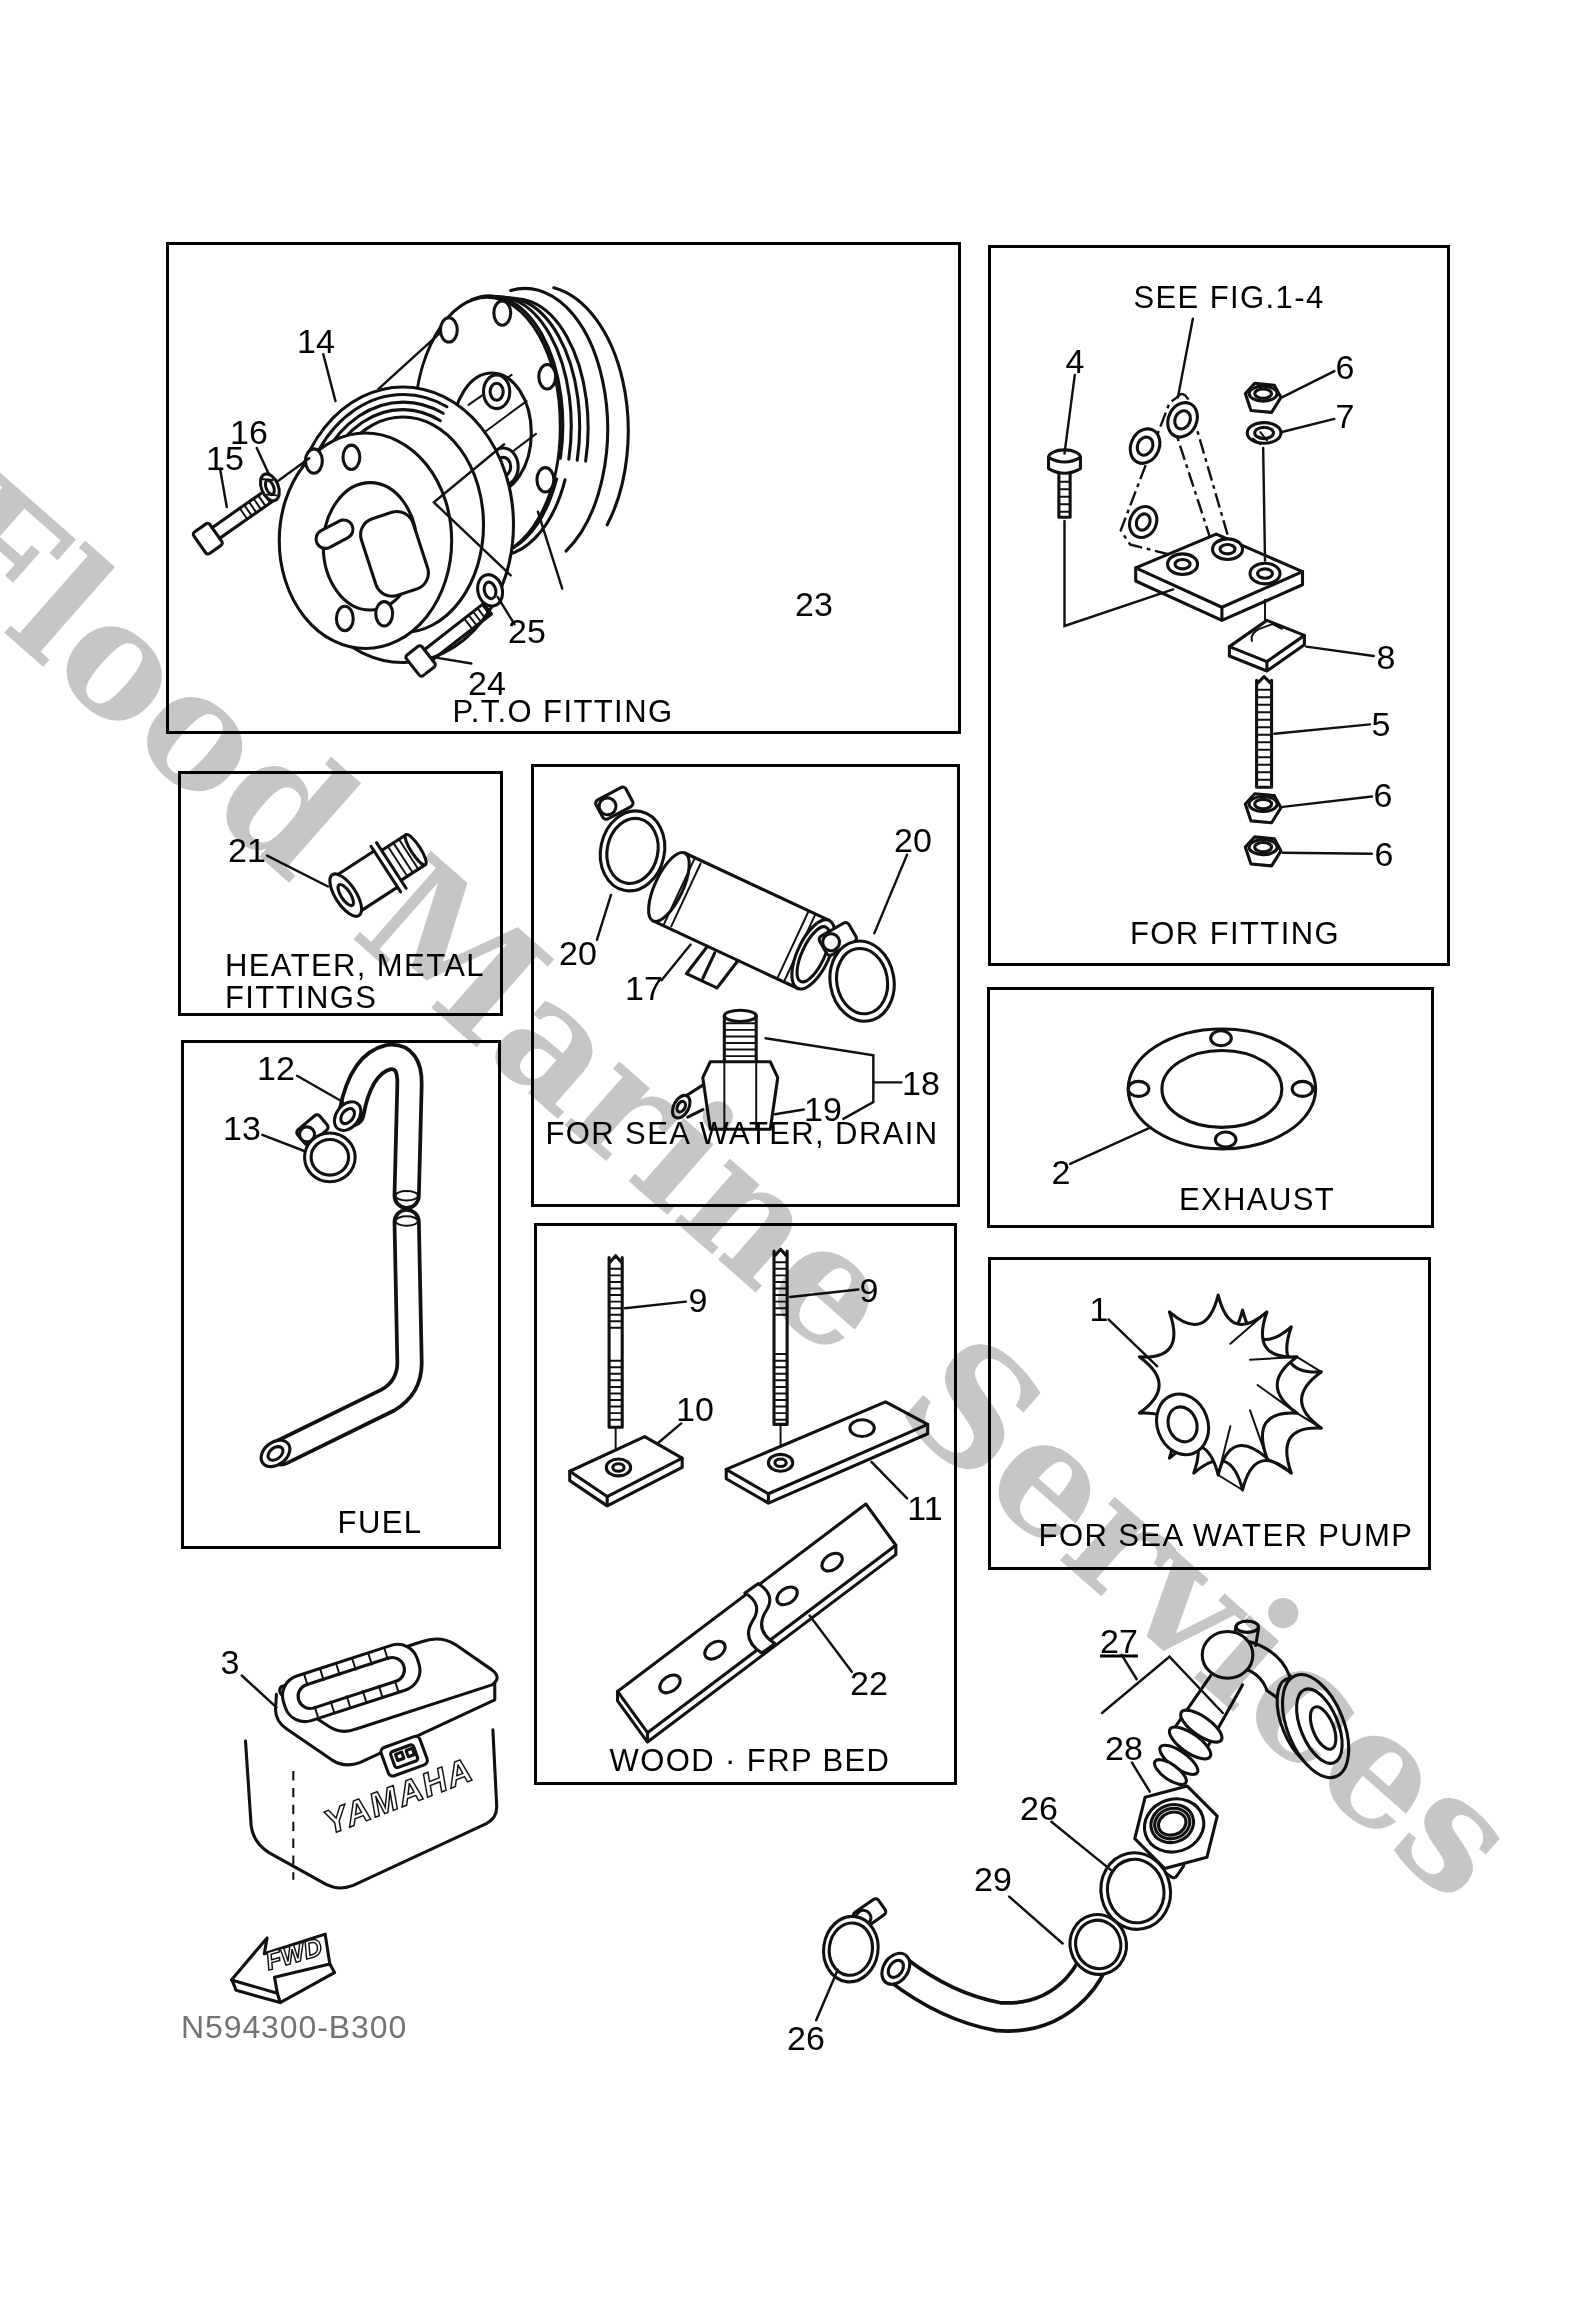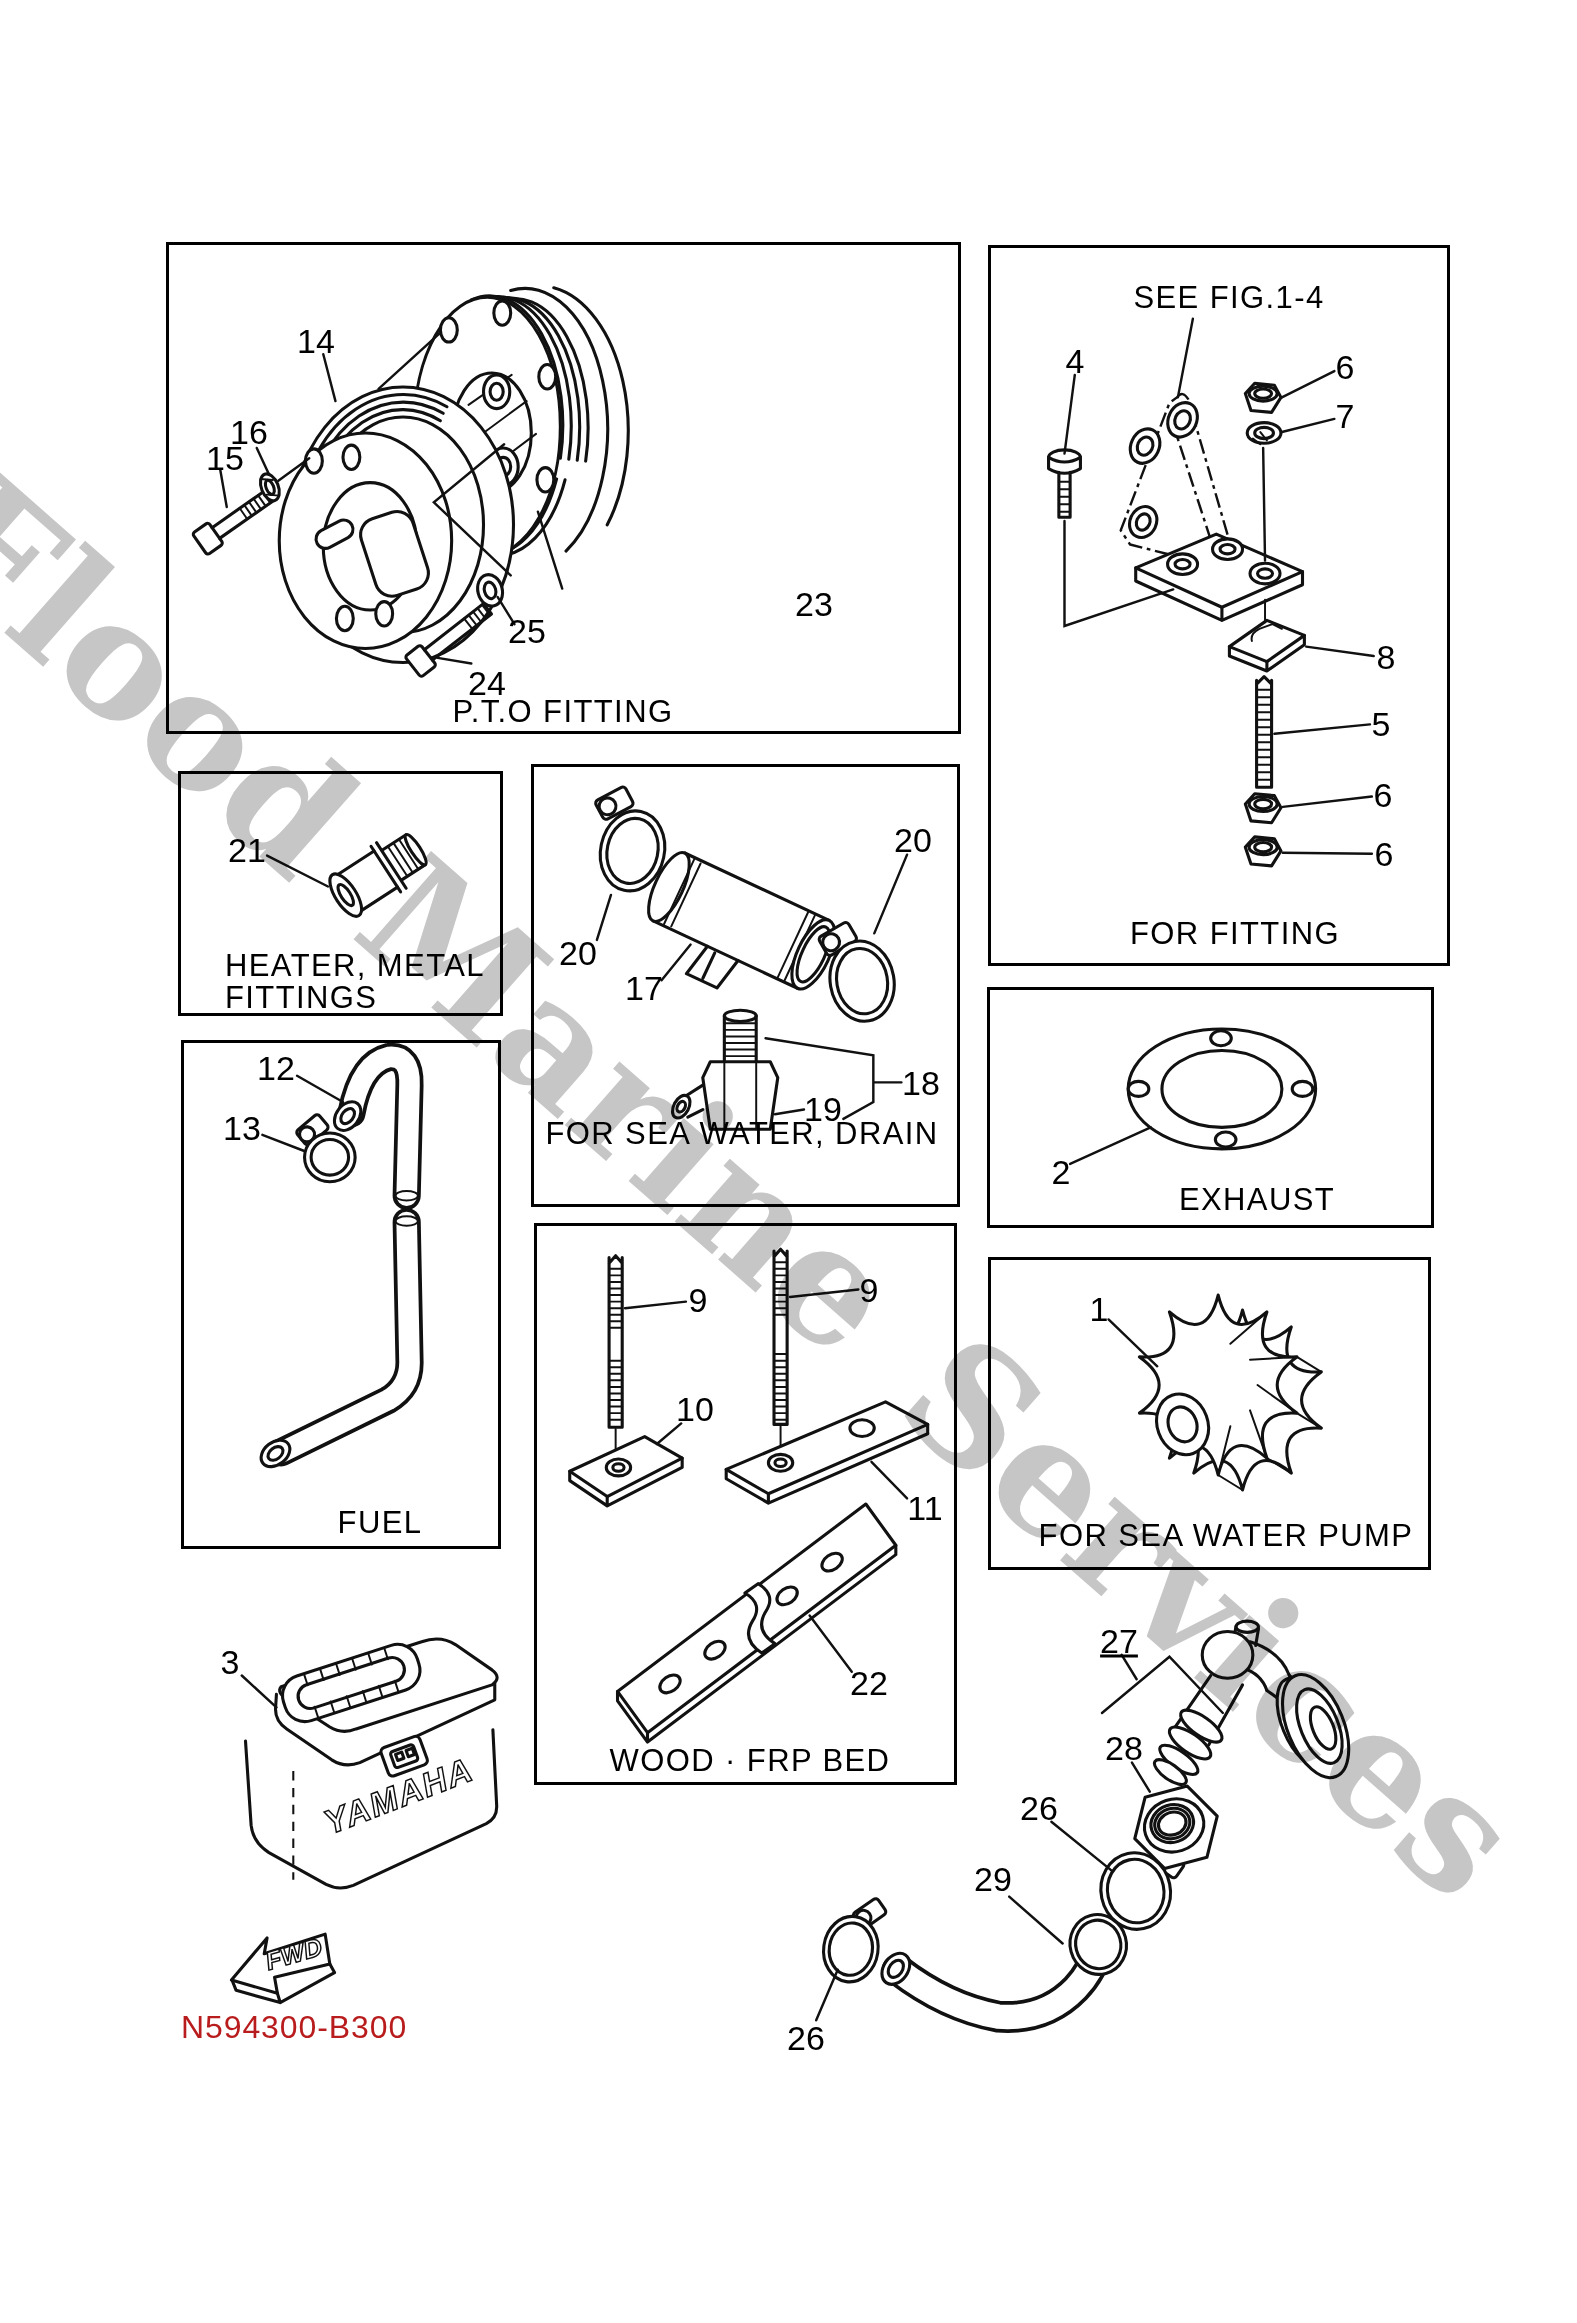--- a/index.html
+++ b/index.html
@@ -3,21 +3,21 @@
 <meta charset="utf-8">
 <style>
   html,body{margin:0;padding:0;background:#fff;}
   #page{position:relative;width:1578px;height:2324px;background:#fff;overflow:hidden;
         font-family:"Liberation Sans",sans-serif;color:#111;}
   .box{position:absolute;border:3.7px solid #000;box-sizing:border-box;background:transparent;z-index:5;}
   .cap{position:absolute;font-size:31px;letter-spacing:1.4px;white-space:nowrap;z-index:30;
        transform:translateX(-50%);color:#000;}
   .capL{position:absolute;font-size:31px;letter-spacing:1.4px;white-space:nowrap;z-index:30;color:#000;}
   .lbl{position:absolute;font-size:34px;z-index:30;transform:translate(-50%,-50%);color:#000;}
-  .code{position:absolute;font-size:32px;letter-spacing:0.9px;z-index:30;color:#b91c1c;}
+  .code{position:absolute;font-size:32px;letter-spacing:0.9px;z-index:30;color:#737373;}
   #wm{position:absolute;left:14px;top:440px;font-family:"DejaVu Serif",serif;font-weight:bold;
       font-size:161px;color:#c6c6c6;white-space:nowrap;word-spacing:19px;
       transform:rotate(41.3deg);transform-origin:0 0;mix-blend-mode:multiply;z-index:40;}
   svg#art{position:absolute;left:0;top:0;z-index:10;}
   .s{stroke:#111;fill:none;stroke-width:3.3;stroke-linecap:round;stroke-linejoin:round}
   .sw{stroke:#111;fill:#fff;stroke-width:3.3;stroke-linejoin:round}
   .t{stroke:#111;fill:none;stroke-width:2.1;stroke-linecap:round}
   .ld{stroke:#111;fill:none;stroke-width:2.6;stroke-linecap:round}
   .dd{stroke:#111;fill:none;stroke-width:2.6;stroke-dasharray:16 5 4 5;stroke-linejoin:round}
   .dash{stroke:#111;fill:none;stroke-width:2.2;stroke-dasharray:10 8}

